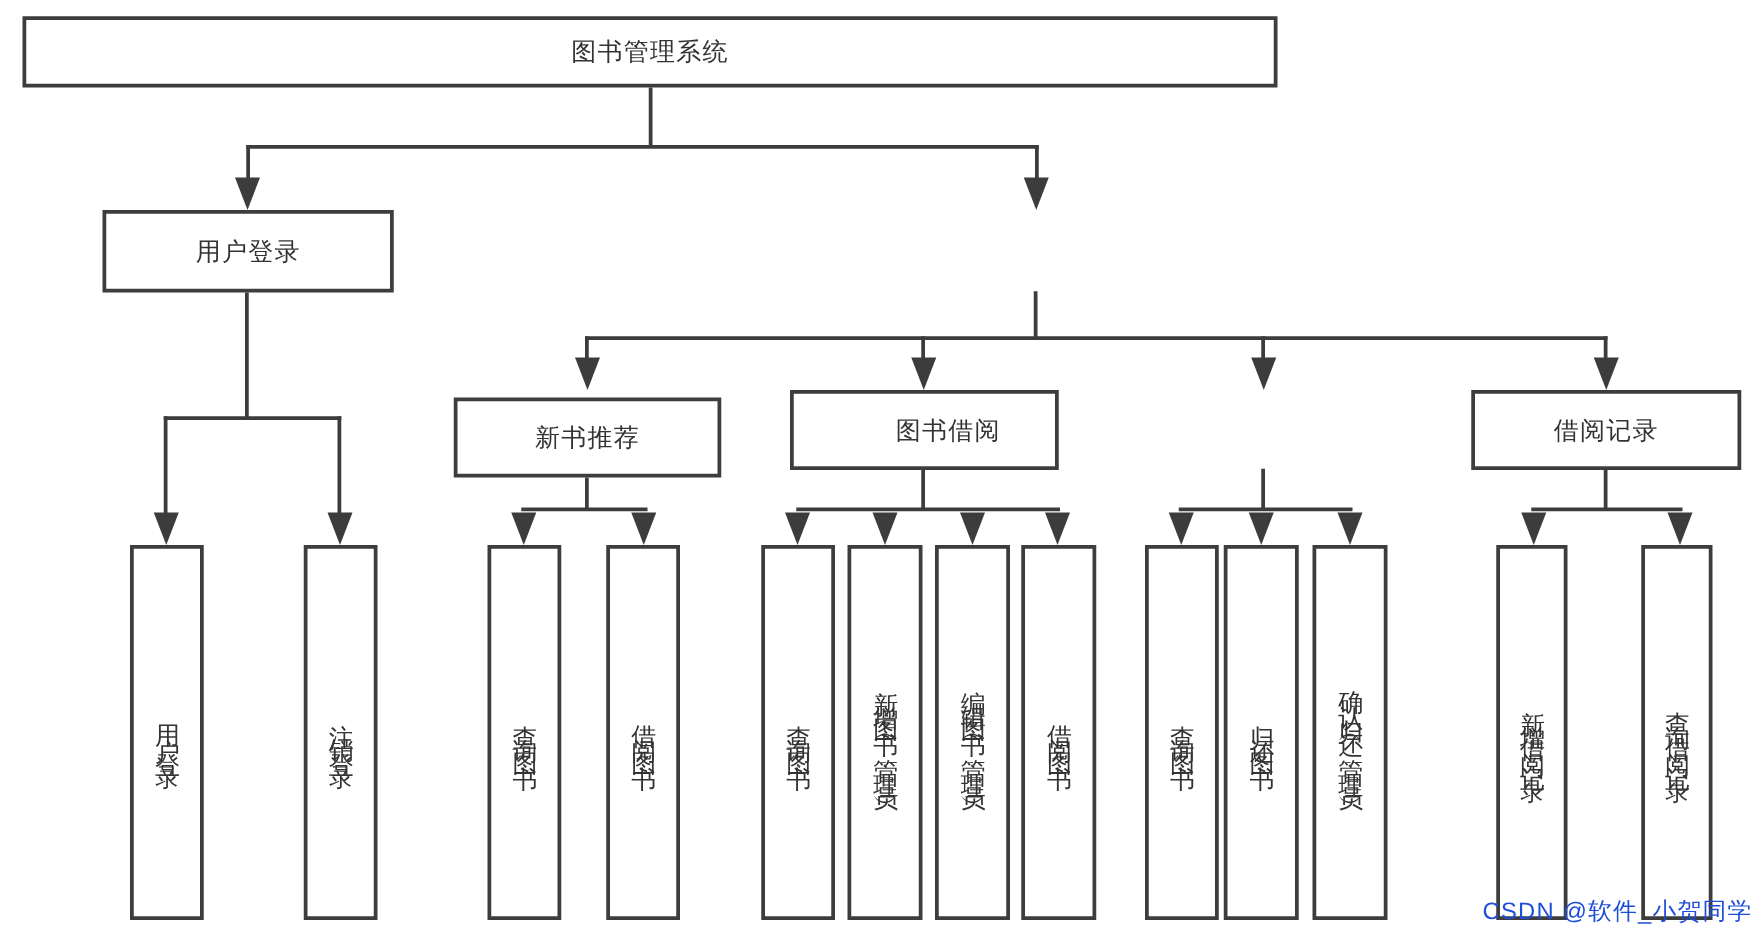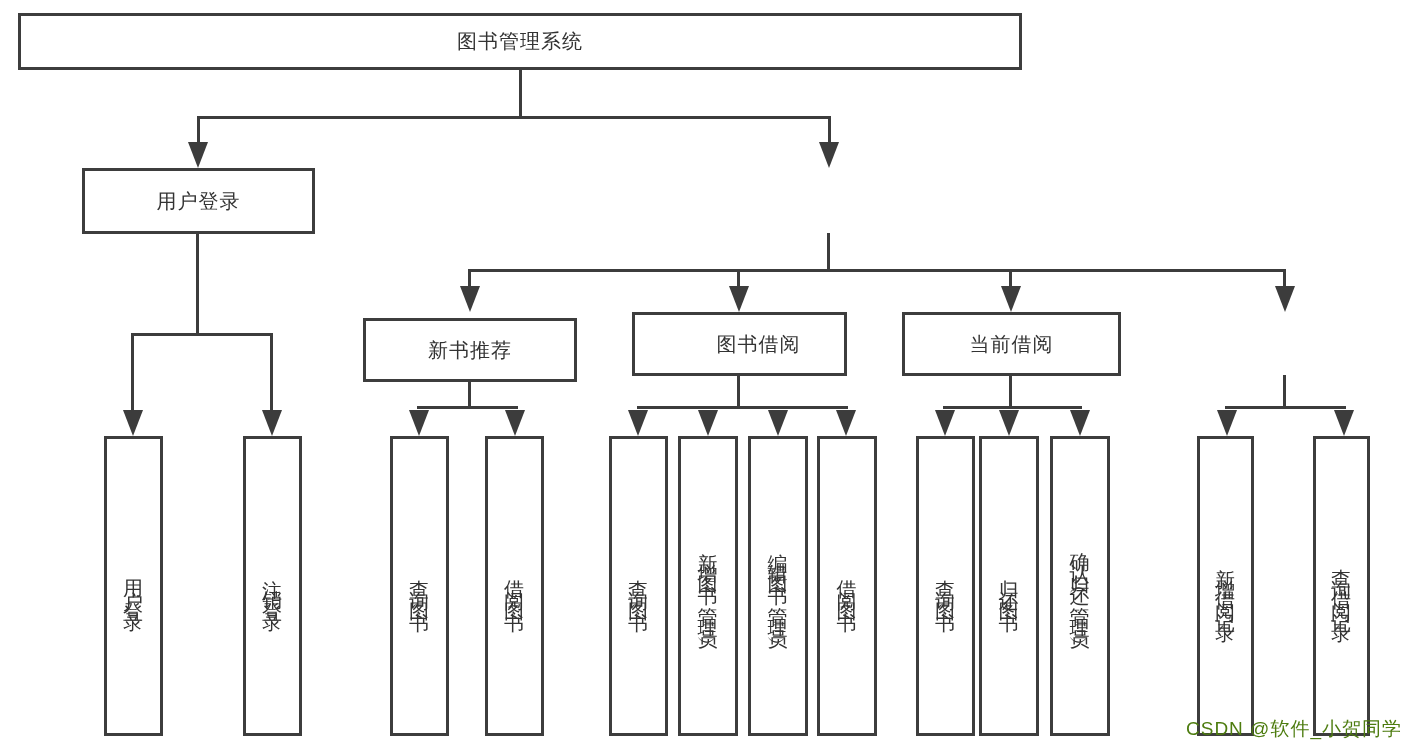--- a/index.html
+++ b/index.html
@@ -22,21 +22,21 @@
   }
   .vl { position:absolute; width:3px;  background:#3c3c3c; }
   .hl { position:absolute; height:3px; background:#3c3c3c; }
   .ar {
     position:absolute; width:0; height:0;
     border-left:10px solid transparent; border-right:10px solid transparent;
     border-top:26px solid #3c3c3c;
   }
   .wm {
     position:absolute; left:1186px; top:716px; font-size:19px;
-    color:#4d7c0f; white-space:nowrap; letter-spacing:1px; z-index:9;
+    color:#1d4ed8; white-space:nowrap; letter-spacing:1px; z-index:9;
   }
 </style>
 </head>
 <body>
 
 <div id="canvas">
 
   <div class="vl" style="left:519px; top:69px;  height:48px;"></div>
   <div class="hl" style="left:197px; top:116px; width:634px;"></div>
   <div class="vl" style="left:197px; top:116px; height:30px;"></div>
@@ -82,21 +82,21 @@
   <div class="ar" style="left:1070px; top:410px;"></div>
   <div class="ar" style="left:1217px; top:410px;"></div>
   <div class="ar" style="left:1334px; top:410px;"></div>
 
   <div class="box" style="left:18px; top:13px; width:1004px; height:57px;">图书管理系统</div>
 
   <div class="box" style="left:82px;  top:168px; width:233px; height:66px;">用户登录</div>
 
   <div class="box" style="left:363px;  top:318px; width:214px; height:64px;">新书推荐</div>
   <div class="box" style="left:632px;  top:312px; width:215px; height:64px;padding-left:38px;">图书借阅</div>
-  <div class="box" style="left:902px;  top:312px; width:219px; height:64px;">当前借阅</div>
+  <div class="box" style="left:1177px; top:312px; width:216px; height:64px;">借阅记录</div>
 
   <div class="leaf" style="left:104px; width:59px;">
     <span>用户登录</span>
   </div>
   <div class="leaf" style="left:243px; width:59px;">
     <span>注销登录</span>
   </div>
 
   <div class="leaf" style="left:390px; width:59px;">
     <span>查询图书</span>

